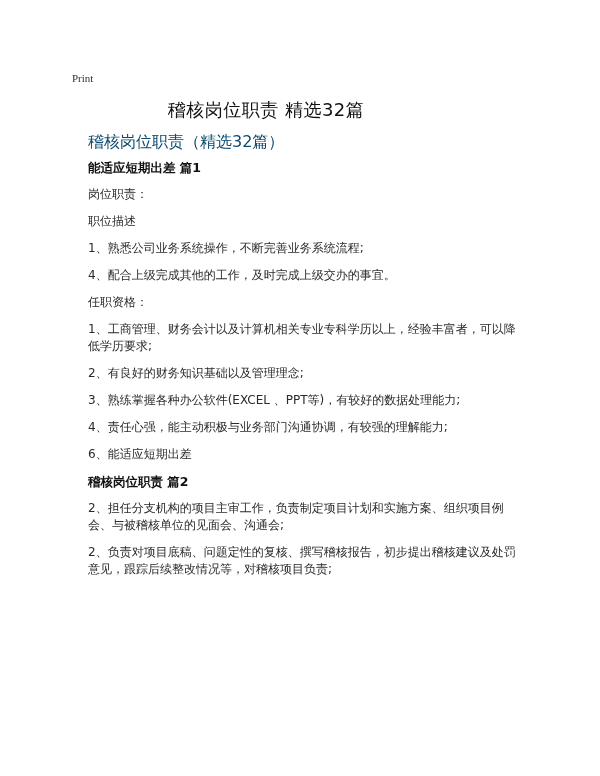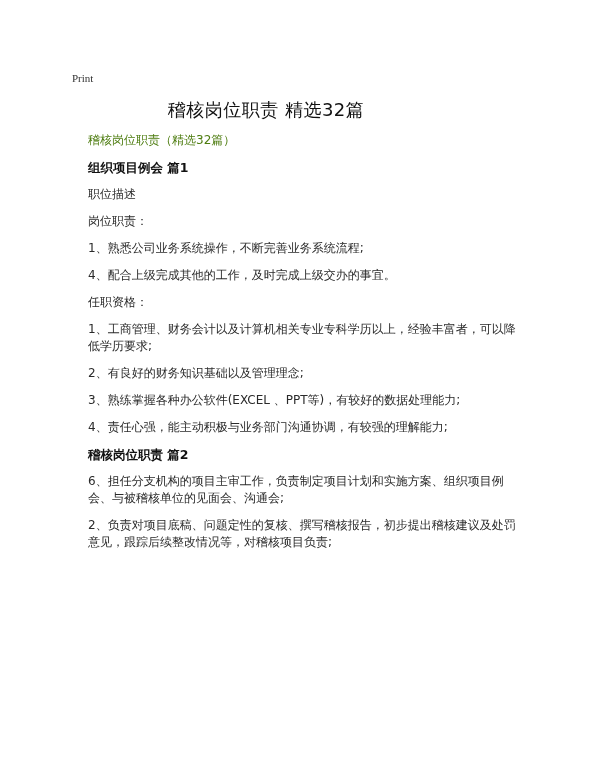--- a/index.html
+++ b/index.html
@@ -30,22 +30,22 @@
     top: 98px;
     text-align: center;
     font-size: 18px;
     color: #111;
     letter-spacing: 0.5px;
   }
   .subtitle {
     position: absolute;
     left: 88px;
     top: 132px;
-    font-size: 12px;
-    color: #4d7c0f;
+    font-size: 16px;
+    color: #0c4a6e;
   }
   .content {
     position: absolute;
     left: 88px;
     top: 159px;
     width: 430px;
   }
   .para {
     font-size: 12px;
     line-height: 17px;
@@ -64,29 +64,30 @@
 <body>
 
 <div class="print-label">Print</div>
 
 <h1 class="doc-title" style="margin:0;font-weight:normal;">稽核岗位职责 精选32篇</h1>
 
 <div class="subtitle">稽核岗位职责（精选32篇）</div>
 
 <div class="content">
   <div>
-    <div class="heading">组织项目例会 篇1</div>
+    <div class="heading">能适应短期出差 篇1</div>
+    <p class="para">岗位职责：</p>
     <p class="para">职位描述</p>
-    <p class="para">岗位职责：</p>
     <p class="para">1、熟悉公司业务系统操作，不断完善业务系统流程;</p>
     <p class="para">4、配合上级完成其他的工作，及时完成上级交办的事宜。</p>
     <p class="para">任职资格：</p>
     <p class="para">1、工商管理、财务会计以及计算机相关专业专科学历以上，经验丰富者，可以降低学历要求;</p>
     <p class="para">2、有良好的财务知识基础以及管理理念;</p>
     <p class="para">3、熟练掌握各种办公软件(EXCEL 、PPT等)，有较好的数据处理能力;</p>
     <p class="para">4、责任心强，能主动积极与业务部门沟通协调，有较强的理解能力;</p>
+    <p class="para">6、能适应短期出差</p>
   </div>
   <div>
     <div class="heading">稽核岗位职责 篇2</div>
-    <p class="para">6、担任分支机构的项目主审工作，负责制定项目计划和实施方案、组织项目例会、与被稽核单位的见面会、沟通会;</p>
+    <p class="para">2、担任分支机构的项目主审工作，负责制定项目计划和实施方案、组织项目例会、与被稽核单位的见面会、沟通会;</p>
     <p class="para">2、负责对项目底稿、问题定性的复核、撰写稽核报告，初步提出稽核建议及处罚意见，跟踪后续整改情况等，对稽核项目负责;</p>
   </div>
 </div>
 
 </body></html>

